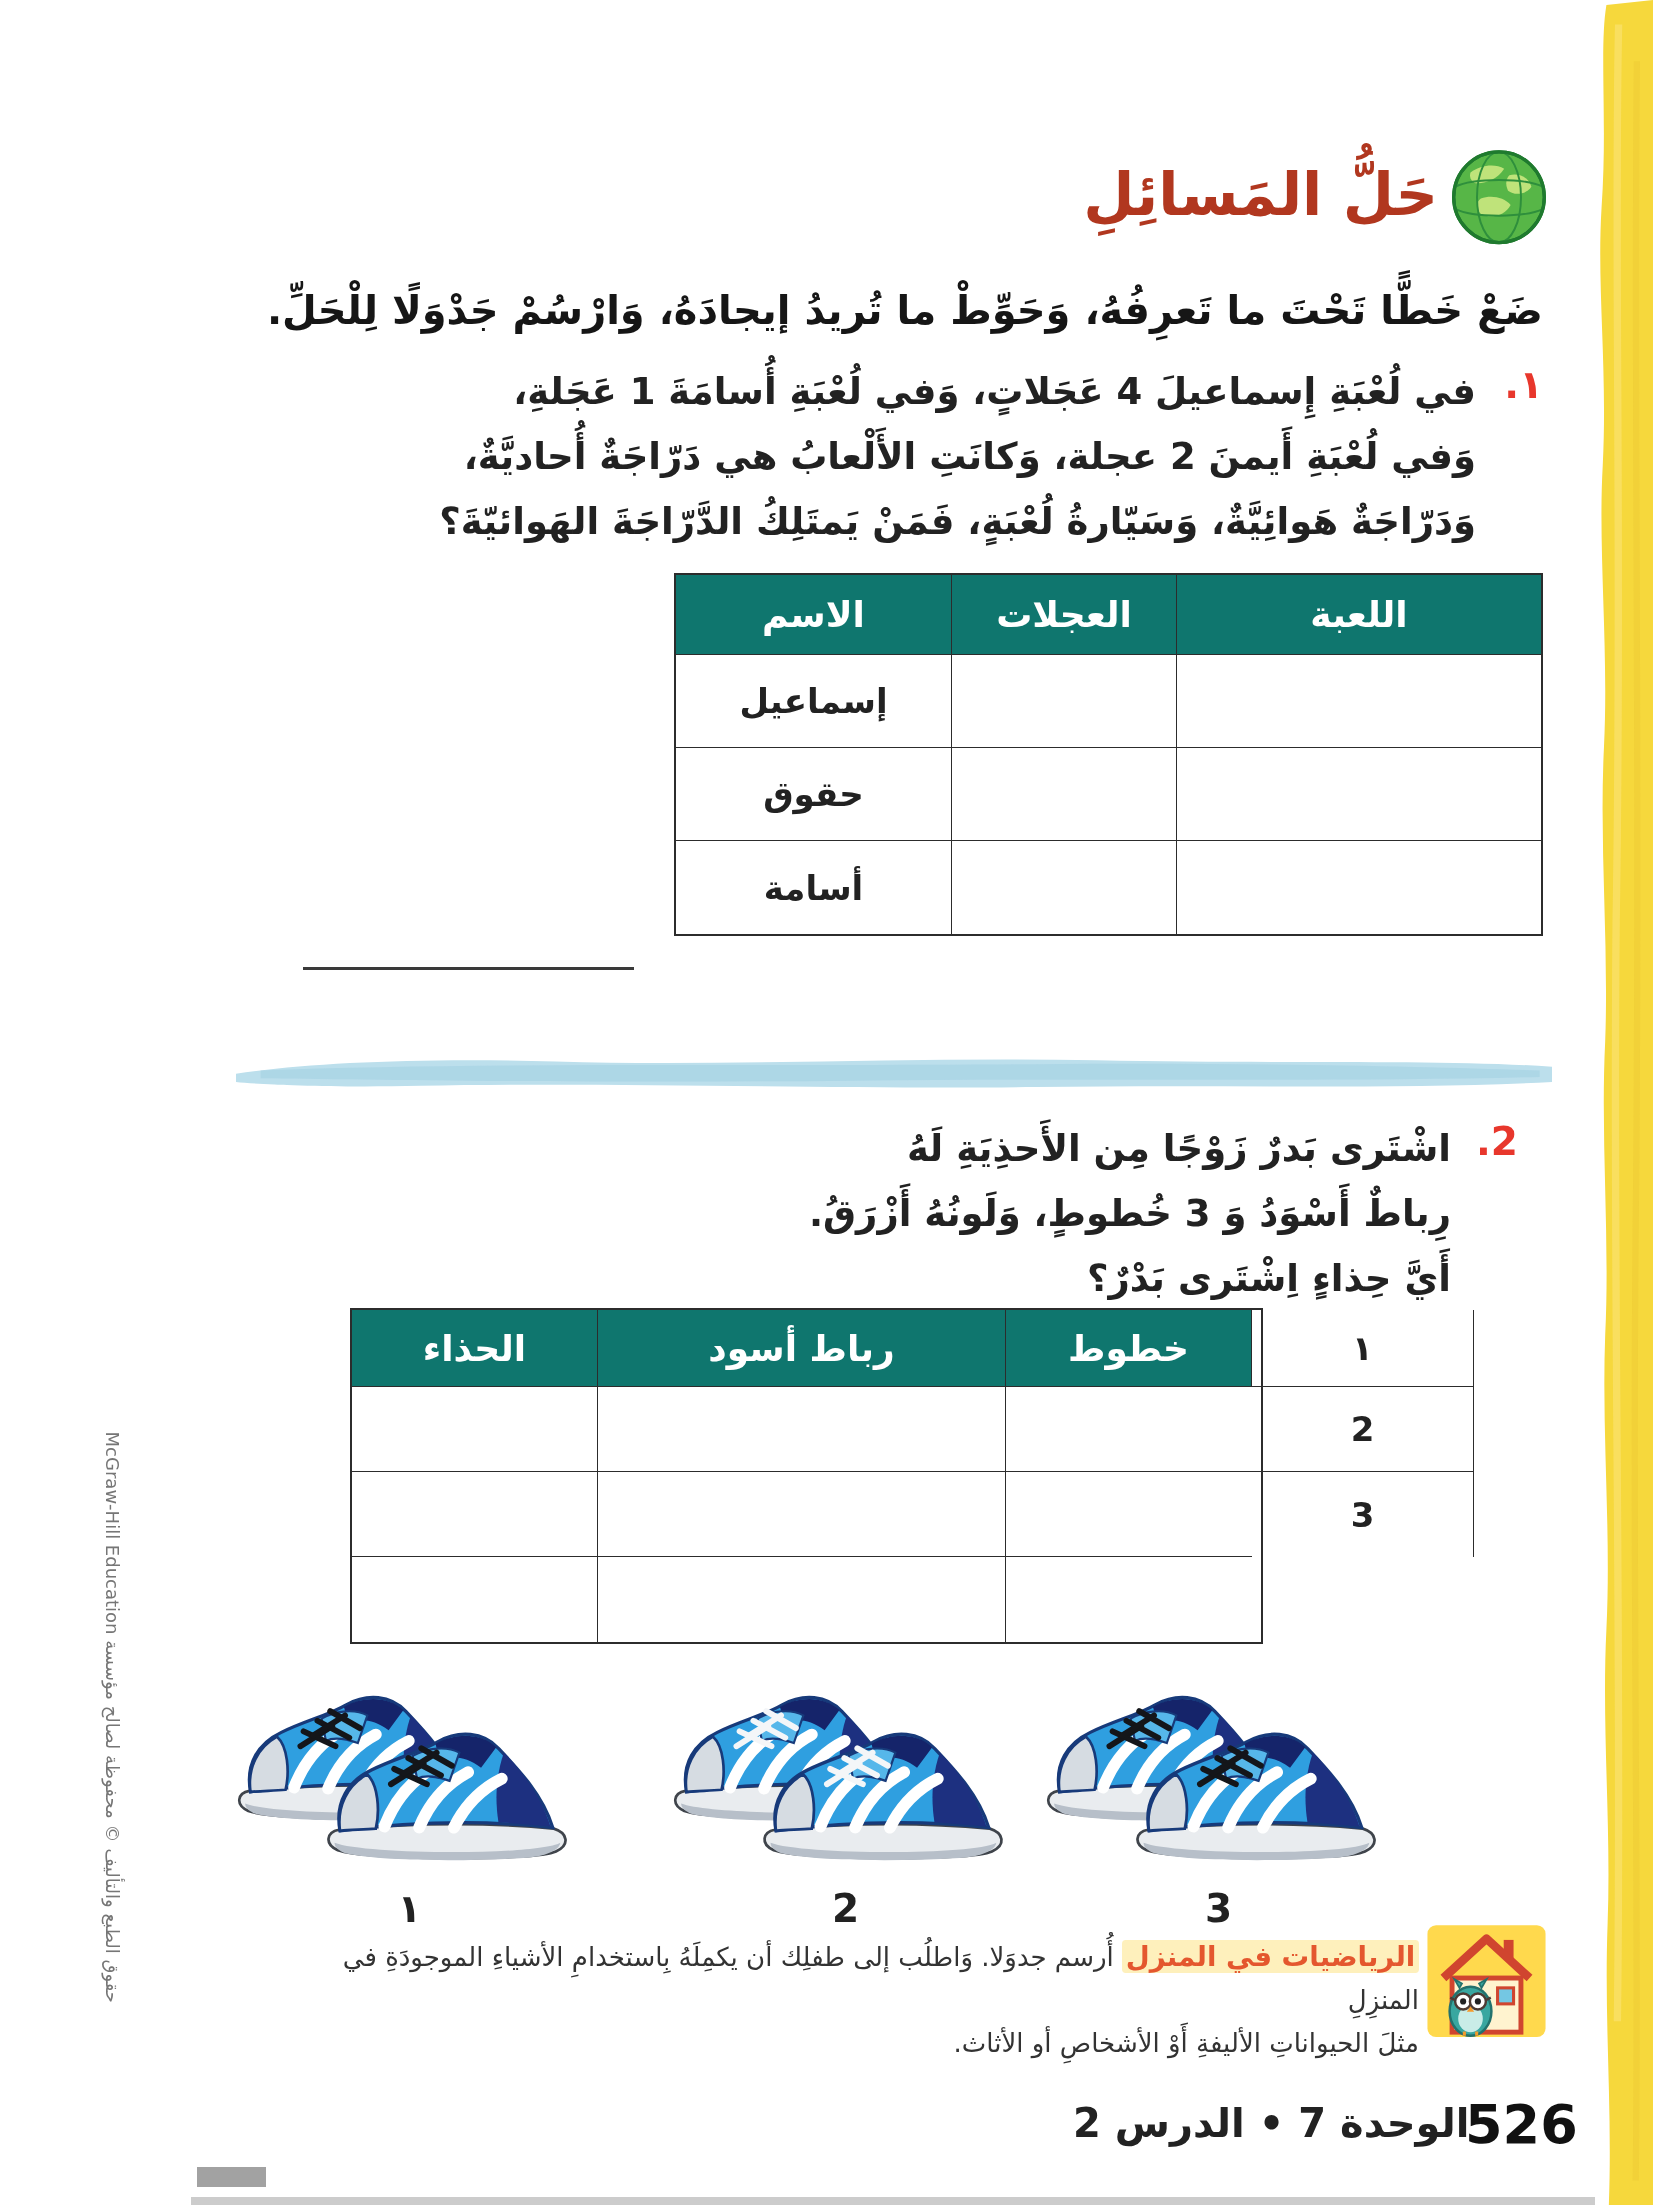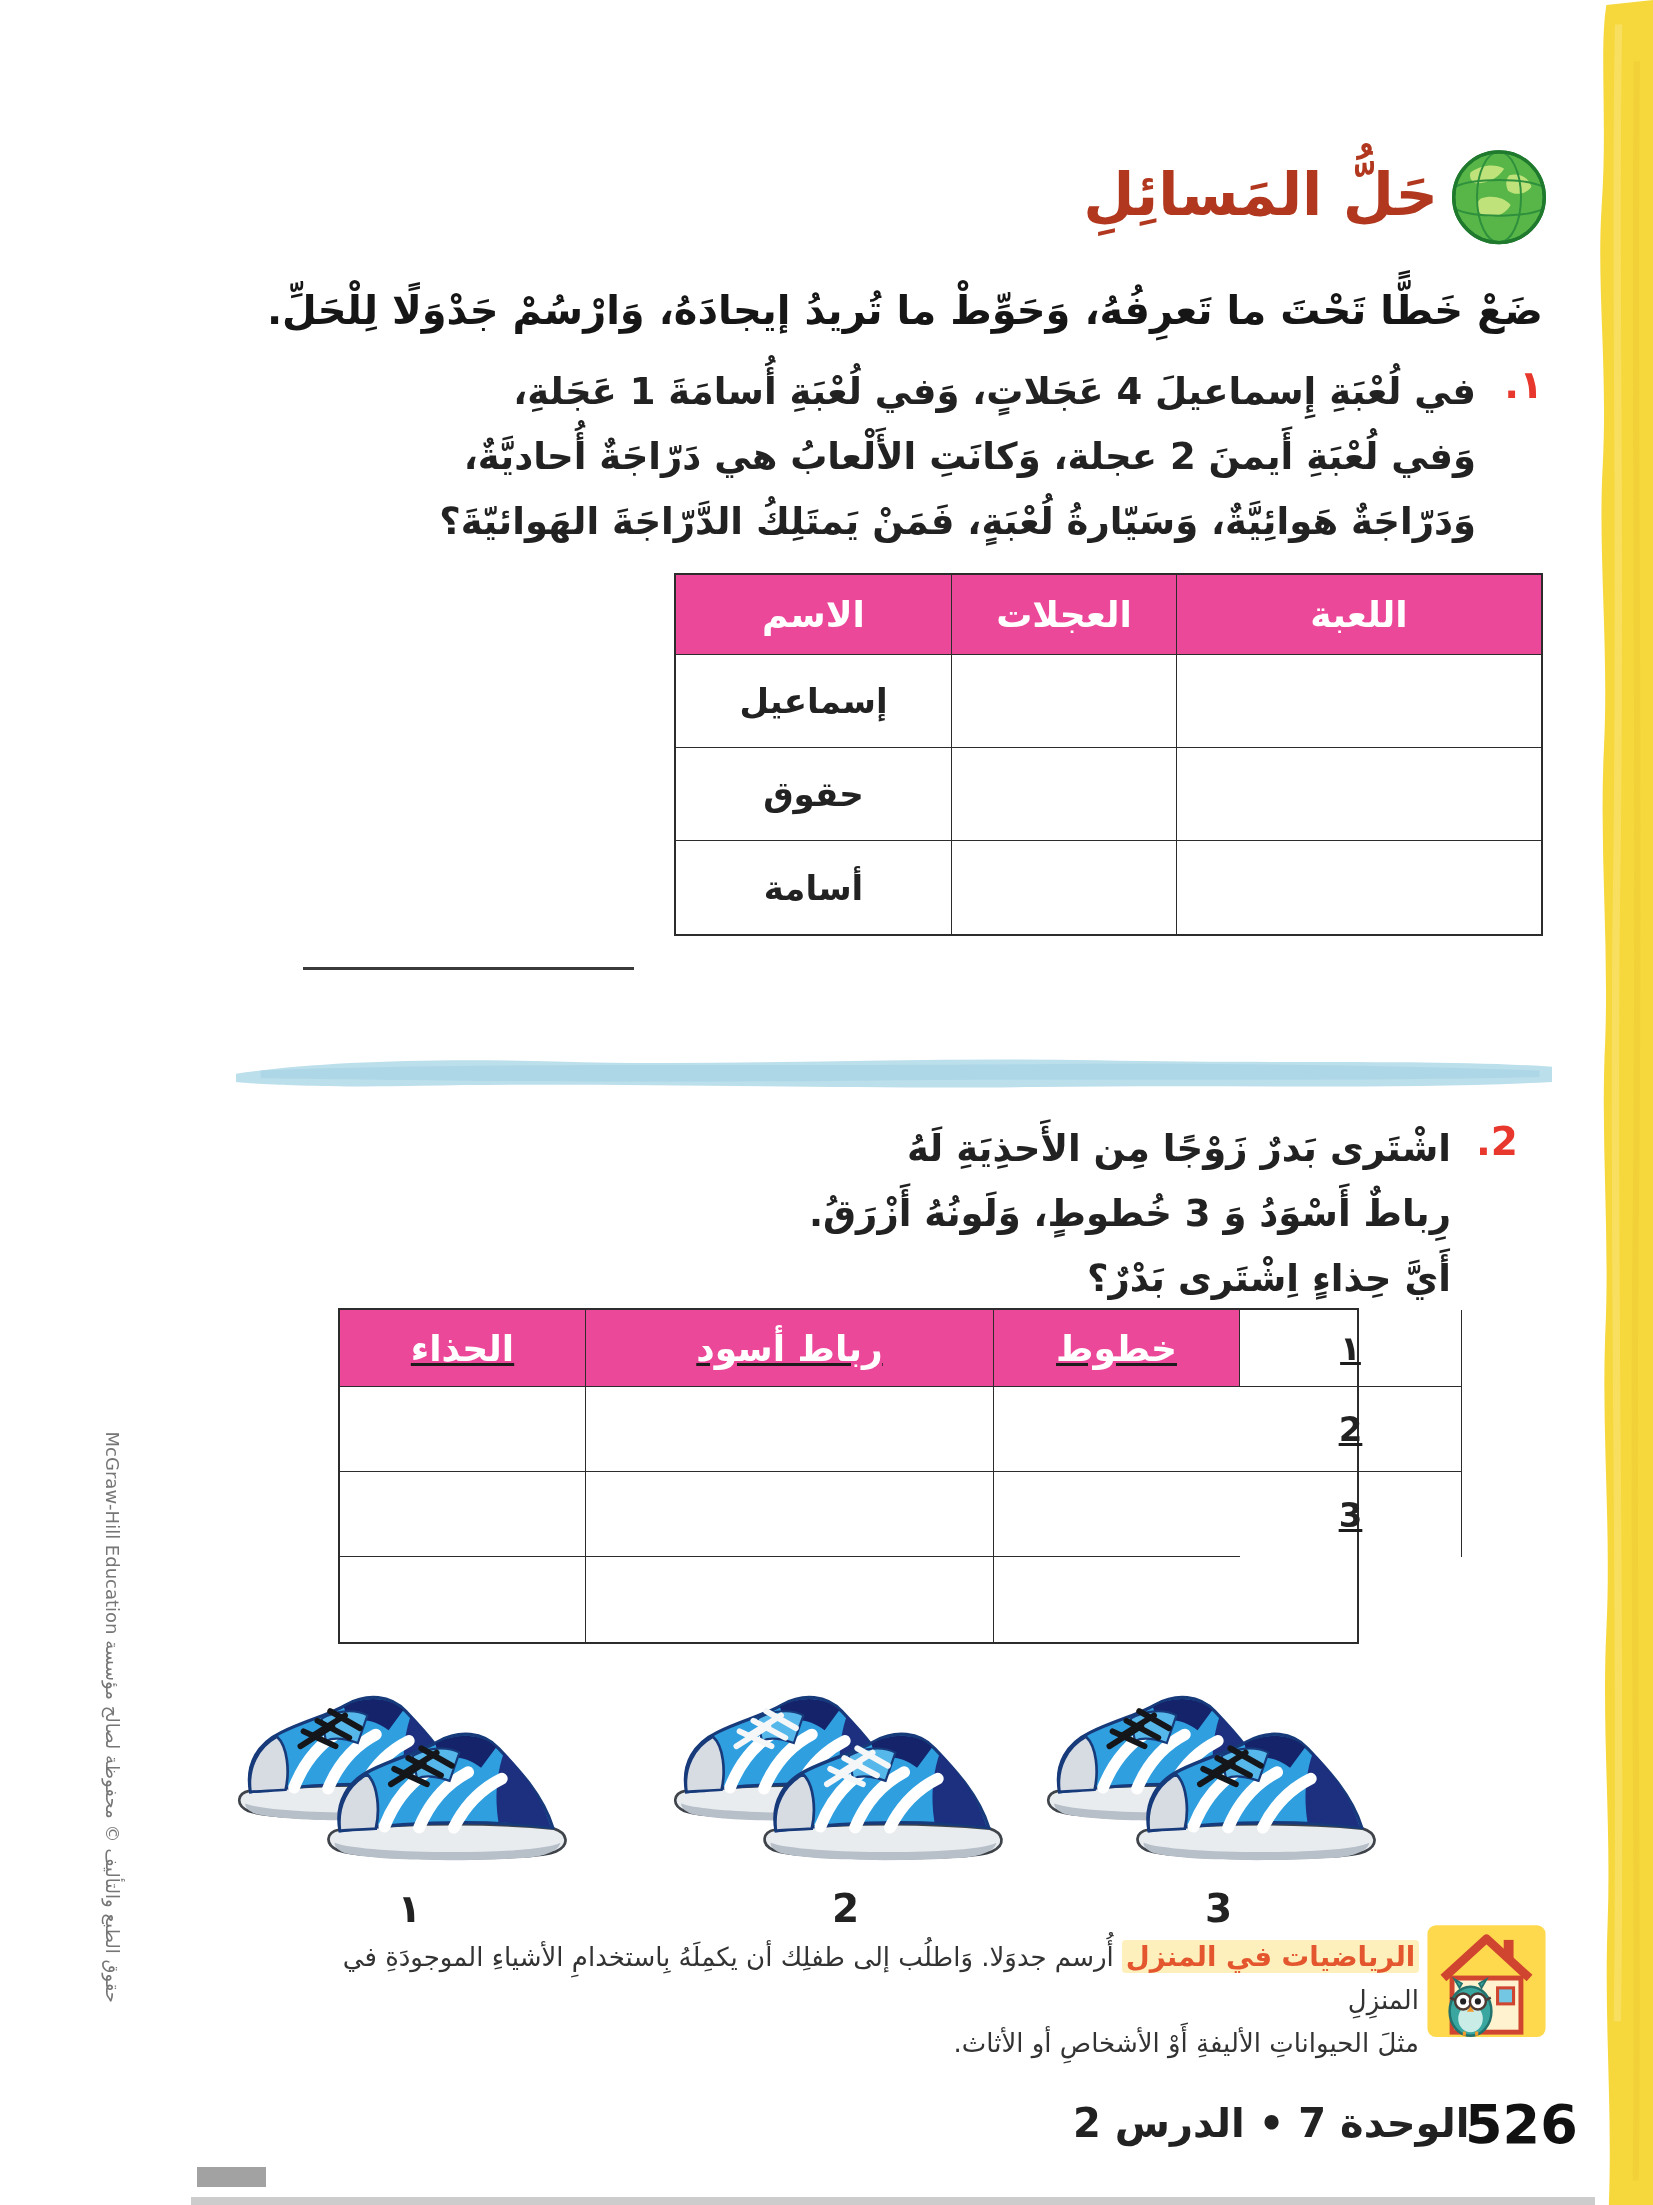--- a/index.html
+++ b/index.html
@@ -23,25 +23,25 @@
   }
   
   .prob { position:absolute; display:flex; }
   .prob1 { top:359px; right:111px; width:1299px; }
   .prob2 { top:1116px; right:136px; width:821px; }
   .pnum { width:67px; font-size:39px; font-weight:bold; color:#e8372c; text-align:right; padding-top:2.5px; }
   .ptext { flex:1; font-size:37px; font-weight:bold; color:#222; text-align:right; line-height:65px; }
   
   .tbl { position:absolute; direction:ltr; border:2.5px solid #2c2c2c; display:grid; background:#fff; }
   .tbl1 { left:674px; top:573px; width:869px; grid-template-columns:276px 225px 364px; grid-template-rows:80px 93px 93px 93px; }
-  .tbl2 { left:338px; top:1308px; width:1021px; grid-template-columns:246px 408px 246px 222px; grid-template-rows:77px 85px 85px 85px;text-decoration:underline; }
+  .tbl2 { left:350px; top:1308px; width:913px; grid-template-columns:246px 408px 246px 222px; grid-template-rows:77px 85px 85px 85px; }
   .cell { border-right:1.8px solid #2c2c2c; border-bottom:1.8px solid #2c2c2c; display:flex; align-items:center; justify-content:center; }
   .cell.c-last { border-right:none; }
   .cell.r-last { border-bottom:none; }
-  .cell.head { background:#ec4899; color:#ffffff; font-weight:bold; font-size:36px; }
+  .cell.head { background:#0f766e; color:#ffffff; font-weight:bold; font-size:36px; }
   .cell.body-txt { font-size:34px; font-weight:bold; color:#222; }
   .answer-line { position:absolute; left:303px; top:967px; width:331px; height:2.5px; background:#3a3a3a; }
   .divider { position:absolute; left:236px; top:1045px; width:1316px; height:51px; }
   
   .shoe-block { position:absolute; top:1680px; width:377px; text-align:center; }
   .shoe-block.b1 { left:221px; }
   .shoe-block.b2 { left:657px; }
   .shoe-block.b3 { left:1030px; }
   .shoe-block svg.pair { width:377px; height:206px; display:block; }
   .shoe-label { font-size:39px; font-weight:bold; color:#222; margin-top:0px; direction:ltr; }

